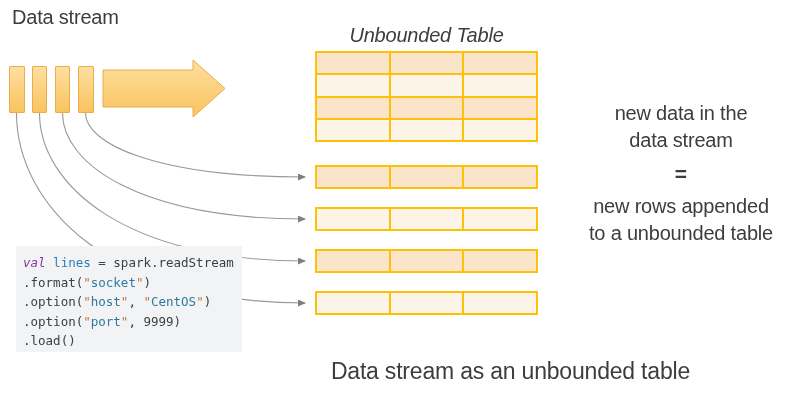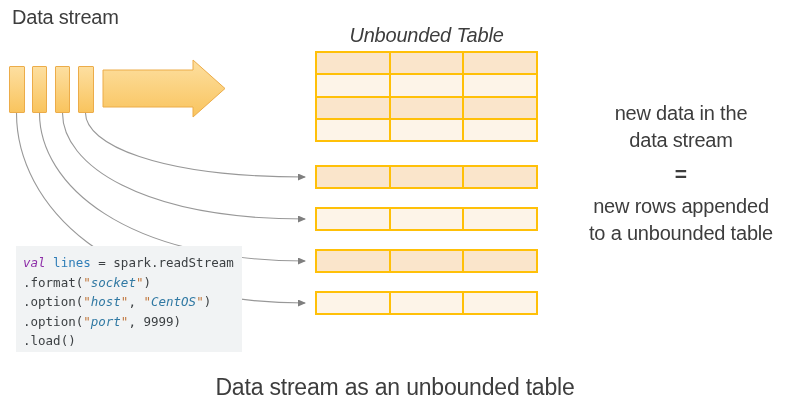--- a/index.html
+++ b/index.html
@@ -51,32 +51,32 @@
          display:flex;z-index:2;}
 
   
   #code-box{position:absolute;left:16px;top:246px;width:226px;height:106px;z-index:5;
             background:var(--code-bg);padding:7px 6px 0 7px;
             font-family:"DejaVu Sans Mono","Liberation Mono",monospace;
             font-size:12.5px;line-height:19.5px;white-space:pre;color:var(--c-pln);}
   .t-kw{color:var(--c-kw);font-style:italic;}
   .t-var{color:var(--c-var);}
   .t-pln{color:var(--c-pln);}
-  .t-str{color:var(--c-str);font-style:italic;}
+  .t-str{color:var(--c-str);}
   .t-q{color:var(--c-q);}
   .t-num{color:var(--c-num);text-align:center;}
 
   
   #equation{position:absolute;left:564px;top:100px;width:234px;text-align:center;
             color:var(--text);font-size:20px;z-index:2;}
   .eq-line{line-height:27px;letter-spacing:-0.2px;}
   #equals-sign{font-size:21px;font-weight:700;line-height:24px;margin:8px 0 7px 0;}
 
   
-  #caption{position:absolute;left:100px;top:374px;width:590px;text-align:center;
+  #caption{position:absolute;left:100px;top:358px;width:590px;text-align:right;
            color:var(--text);font-size:23px;letter-spacing:-0.2px;z-index:2;}
 </style>
 </head>
 <body>
 
 <div id="canvas">
 
   <svg id="connector-layer" viewBox="0 0 794 409" xmlns="http://www.w3.org/2000/svg">
     <defs>
       <marker id="ah" markerWidth="9" markerHeight="8" refX="7" refY="3.5" orient="auto" markerUnits="userSpaceOnUse">

